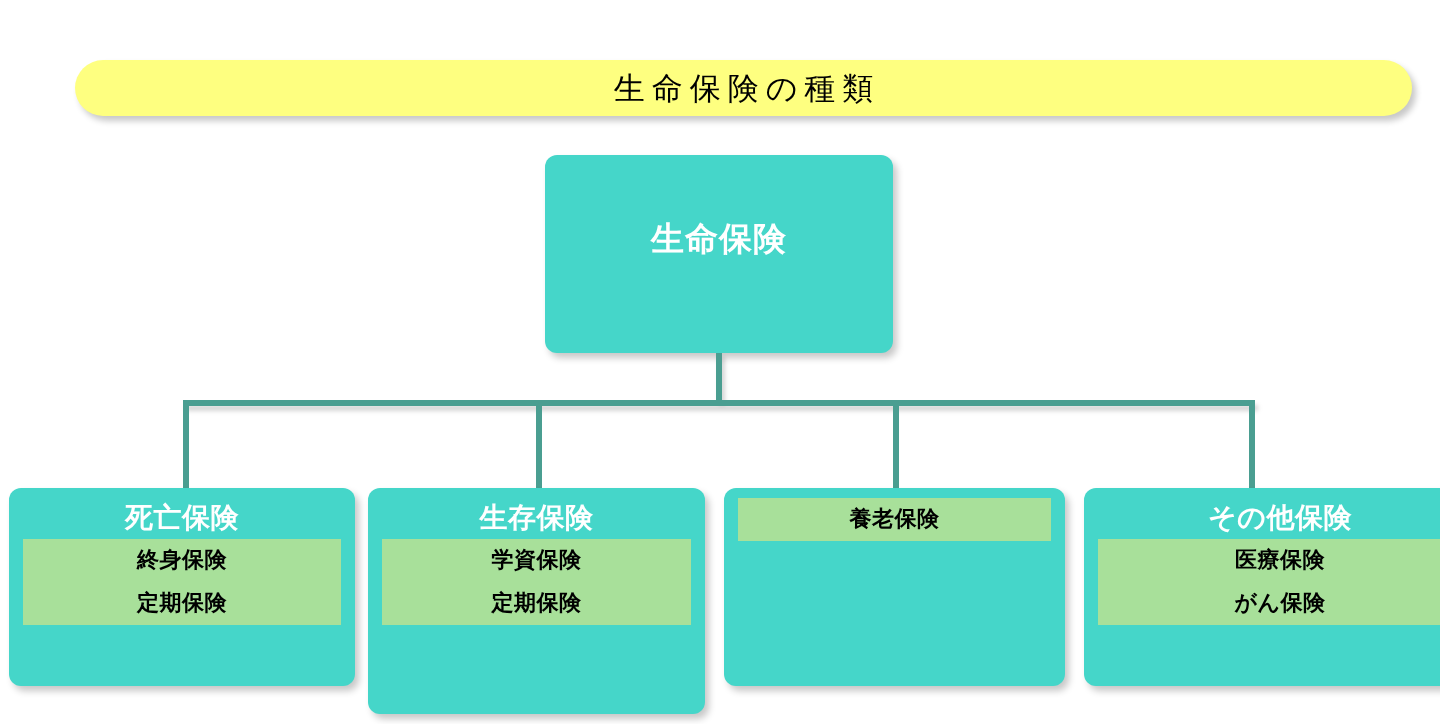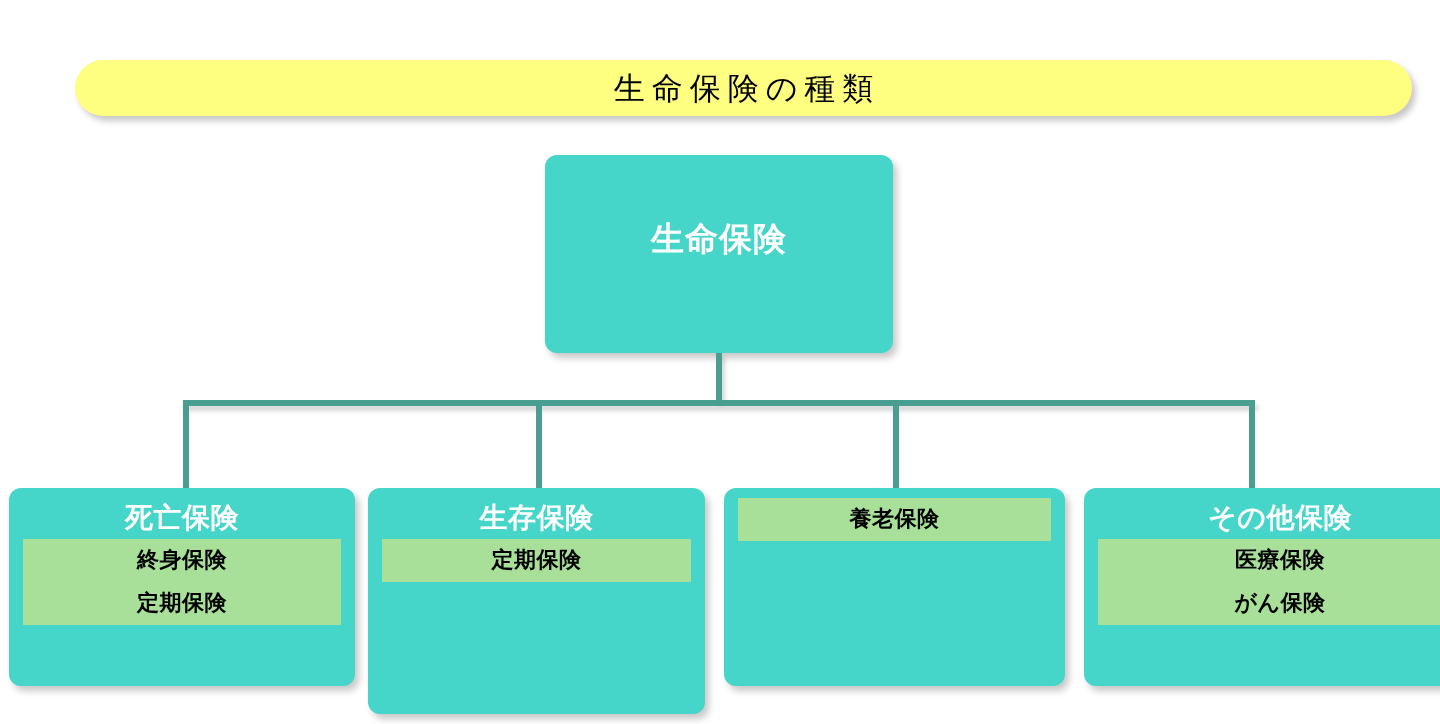--- a/index.html
+++ b/index.html
@@ -145,20 +145,21 @@
     <div class="child-title">死亡保険</div>
     <div class="child-items">
       <div class="sub-box">終身保険</div>
       <div class="sub-box">定期保険</div>
     </div>
   </div>
 
   <div class="node node-child" style="left:368px; top:488px; width:337px; height:226px;">
     <div class="child-title">生存保険</div>
     <div class="child-items">
+      <div class="sub-box">学資保険</div>
       <div class="sub-box">定期保険</div>
     </div>
   </div>
 
   <div class="node node-child" style="left:724px; top:488px; width:341px; height:198px;">
     <div class="child-items centered">
       <div class="sub-box">養老保険</div>
     </div>
   </div>
 

